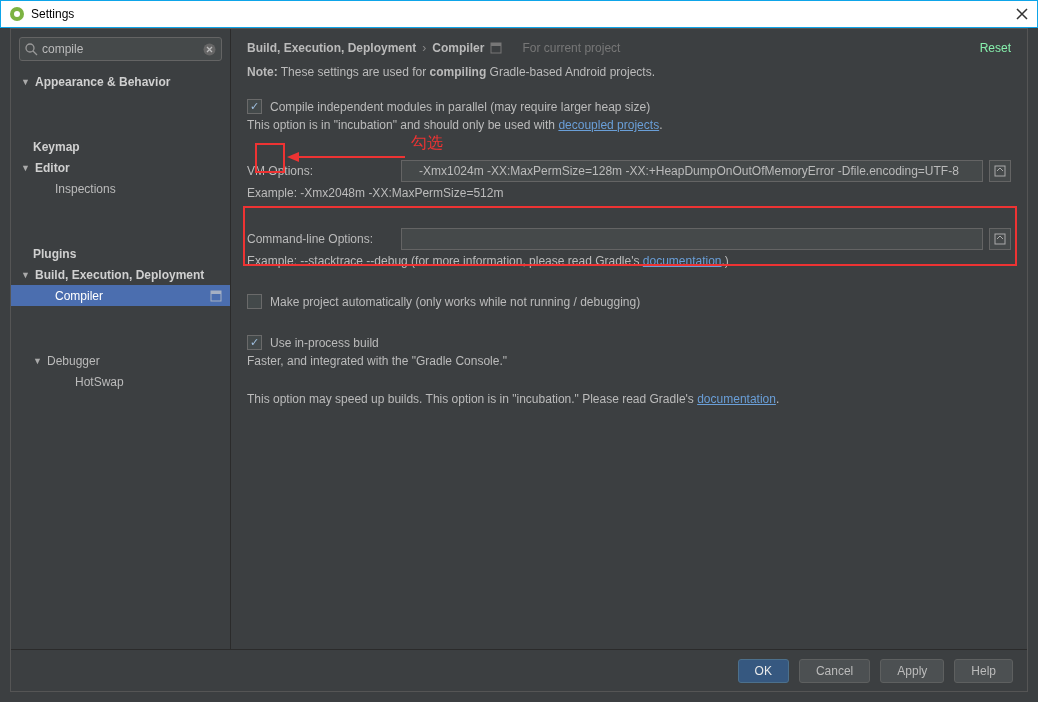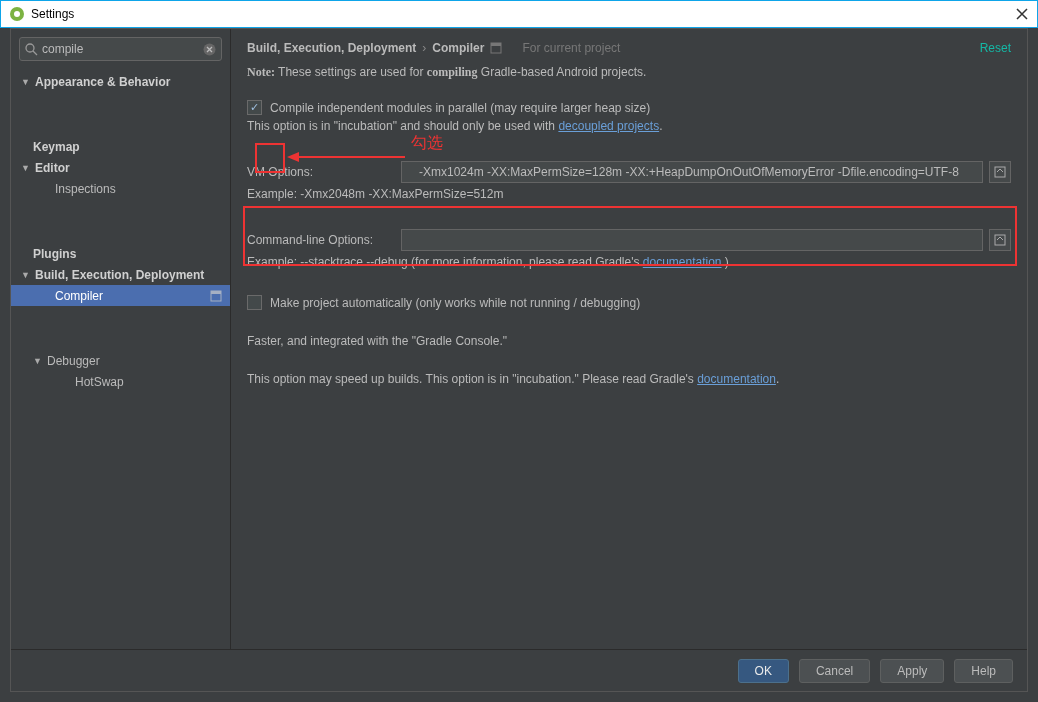--- a/index.html
+++ b/index.html
@@ -25,23 +25,23 @@
   .tree-item.l3 { padding-left: 64px; }
   .tree-item.selected { background: #4b6eaf; color: #fff; }
   .tree-arrow { width: 10px; display: inline-block; margin-right: 4px; color: #aaa; font-size: 9px; }
   .tree-item .proj-icon { margin-left: auto; margin-right: 8px; width: 12px; height: 12px; opacity: .7; }
   .main { flex: 1; display: flex; flex-direction: column; padding: 12px 16px 0 16px; color: #bbb; font-size: 12px; overflow: auto; }
   .breadcrumb { display: flex; align-items: center; gap: 6px; margin-bottom: 10px; }
   .breadcrumb .seg { color: #bbb; }
   .breadcrumb .seg.bold { font-weight: bold; }
   .breadcrumb .sep { color: #888; }
   .breadcrumb .note { color: #777; display: flex; align-items: center; gap: 20px; }
-  .reset { margin-left: auto; color: #14b8a6; cursor: pointer; text-align: center; }
+  .reset { margin-left: auto; color: #86efac; cursor: pointer; text-align: center; }
   .note-line { margin-bottom: 14px; }
-  .note-line b { color: #bbb; font-weight: bold; font-family: Liberation Serif, serif; }
+  .note-line b { color: #bbb; font-weight: bold; }
   .check-row { display: flex; align-items: center; gap: 8px; margin-top: 6px; position: relative; }
   .checkbox { width: 15px; height: 15px; border: 1px solid #6a6a6a; background: #43494a; display: inline-flex; align-items: center; justify-content: center; cursor: pointer; }
   .checkbox.checked::after { content: "✓"; color: #a0c0e0; font-size: 11px; }
   .link { color: #6a9fd8; text-decoration: underline; cursor: pointer; }
   .sub { margin-top: 4px; color: #bbb; }
   .field-row { display: flex; align-items: center; margin-top: 8px; gap: 6px; }
   .field-label { width: 148px; color: #bbb; }
   .text-input { flex: 1; height: 22px; background: #45494a; border: 1px solid #646464; color: #bbb; padding: 0 17px; font-size: 12px; }
   .expand-btn { width: 22px; height: 22px; background: #45494a; border: 1px solid #646464; display: flex; align-items: center; justify-content: center; cursor: pointer; }
   .example { color: #bbb; margin-top: 4px; }
@@ -184,20 +184,24 @@
 
       <div class="section-gap"></div>
 
       <div class="check-row">
         <span class="checkbox"></span>
         <span>Make project automatically (only works while not running / debugging)</span>
       </div>
 
       <div class="section-gap"></div>
 
+      <div class="check-row">
+        <span class="checkbox checked"></span>
+        <span>Use in-process build</span>
+      </div>
       <div class="sub">Faster, and integrated with the "Gradle Console."</div>
 
       <div class="section-gap"></div>
 
       <div class="sub">
         <span>This option may speed up builds. This option is in "incubation." Please read Gradle's </span><span class="link">documentation</span><span>.</span>
       </div>
     </div>
   </div>
 

